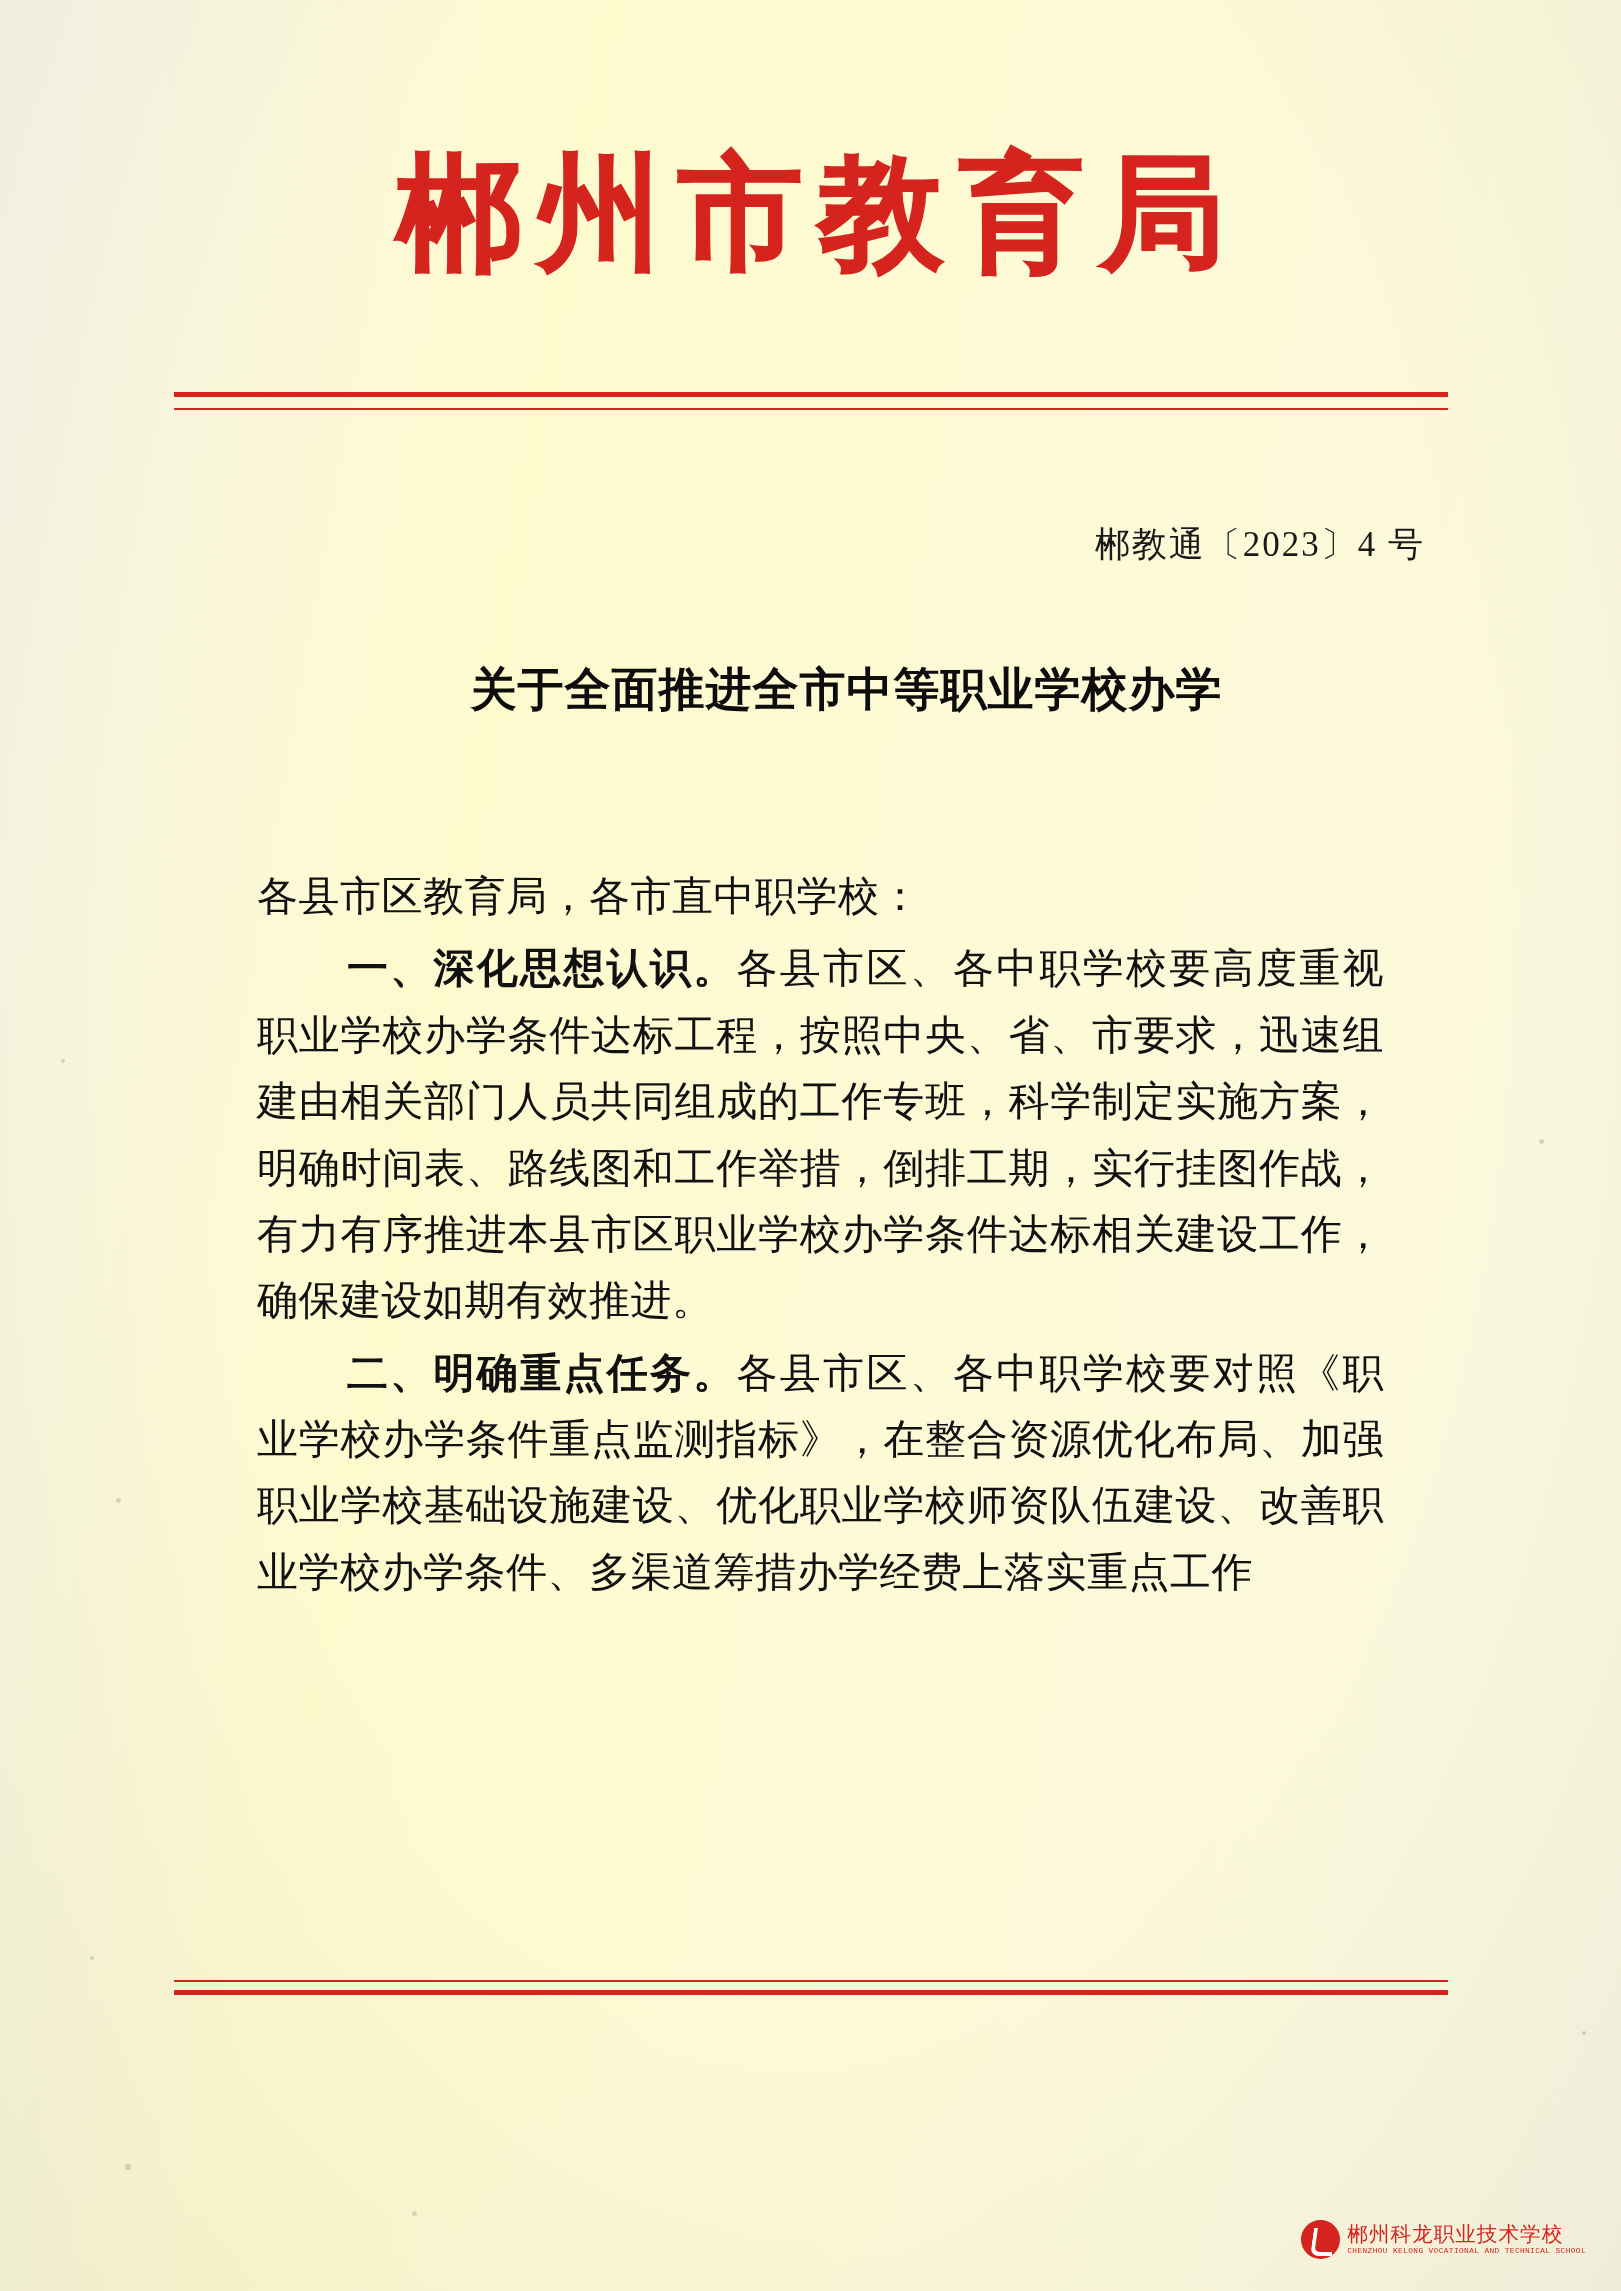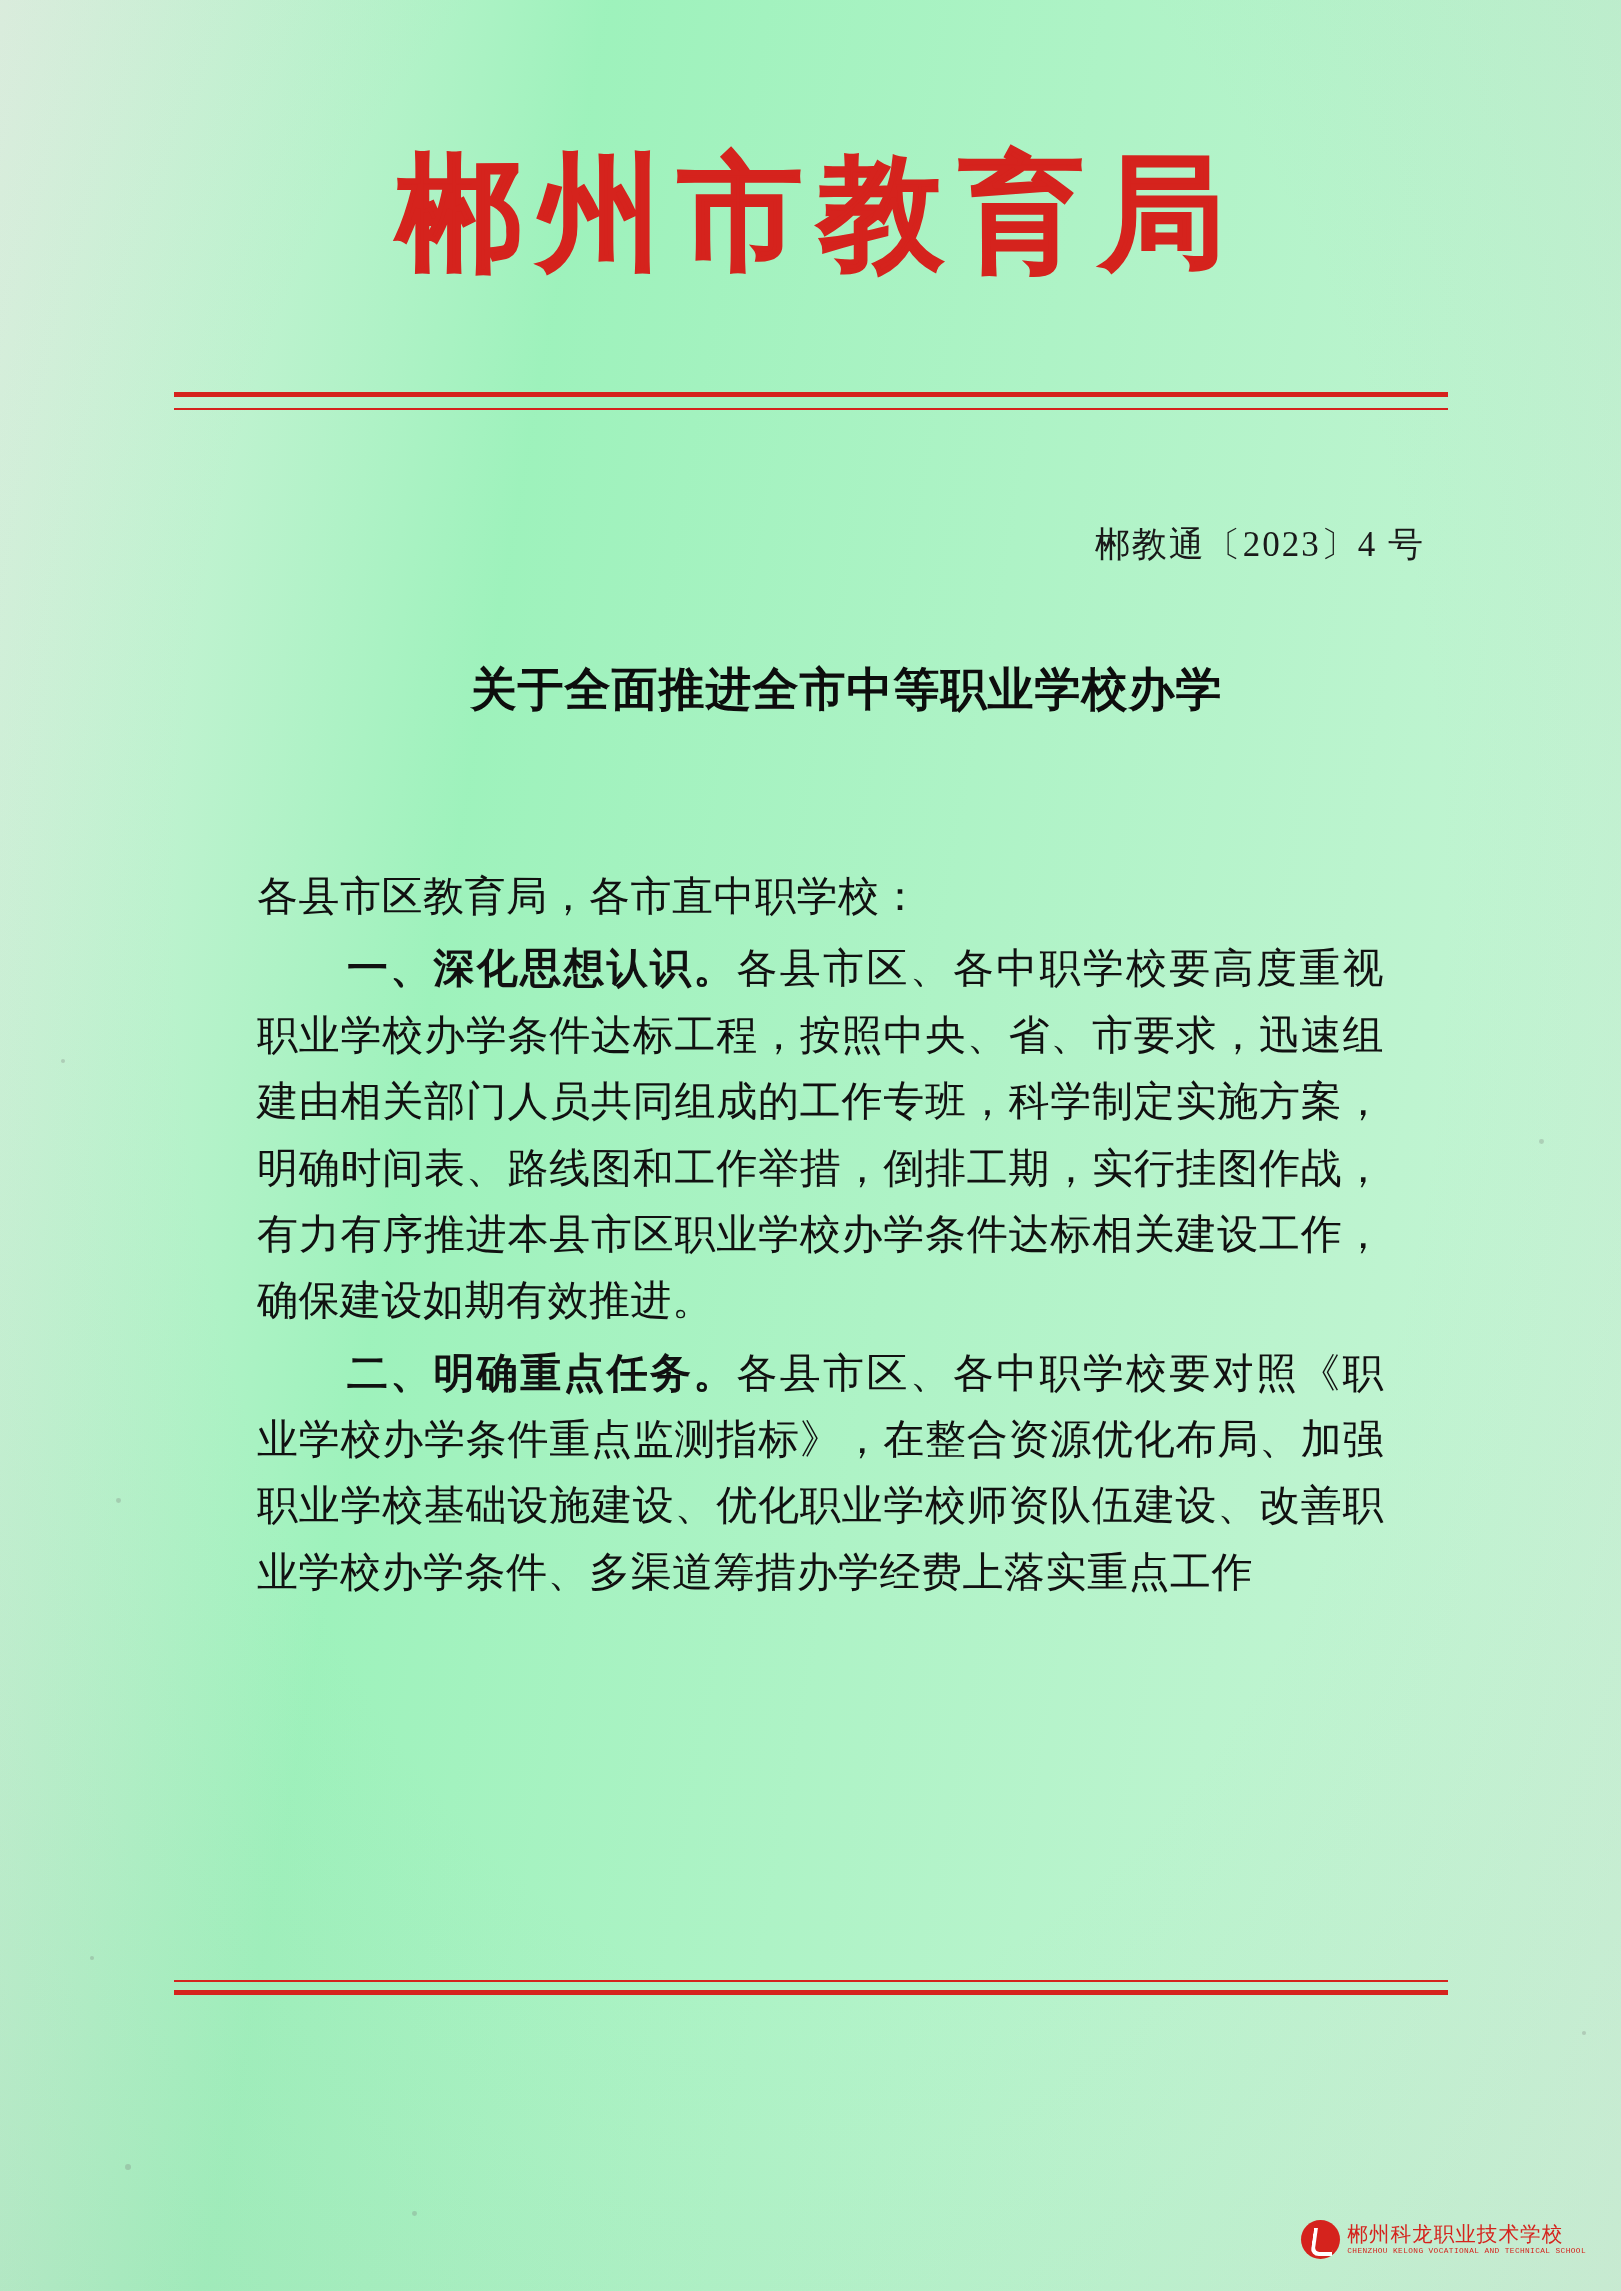--- a/index.html
+++ b/index.html
@@ -4,21 +4,21 @@
 <style>
   html, body {
     margin: 0;
     padding: 0;
     background: #e9e9e9;
   }
   .page {
     position: relative;
     width: 1621px;
     height: 2292px;
-    background: #86efac;
+    background: #fef9c3;
     overflow: hidden;
     font-family: "Liberation Serif", "DejaVu Serif", serif;
   }
   
   .paper-tint {
     position: absolute;
     inset: 0;
     background:
       radial-gradient(ellipse at 50% 40%, rgba(255,255,255,0) 55%, rgba(175,175,170,0.16) 100%),
       linear-gradient(100deg, rgba(245,244,240,0.8) 0%, rgba(253,253,251,0.2) 30%, rgba(250,249,246,0.6) 100%);

